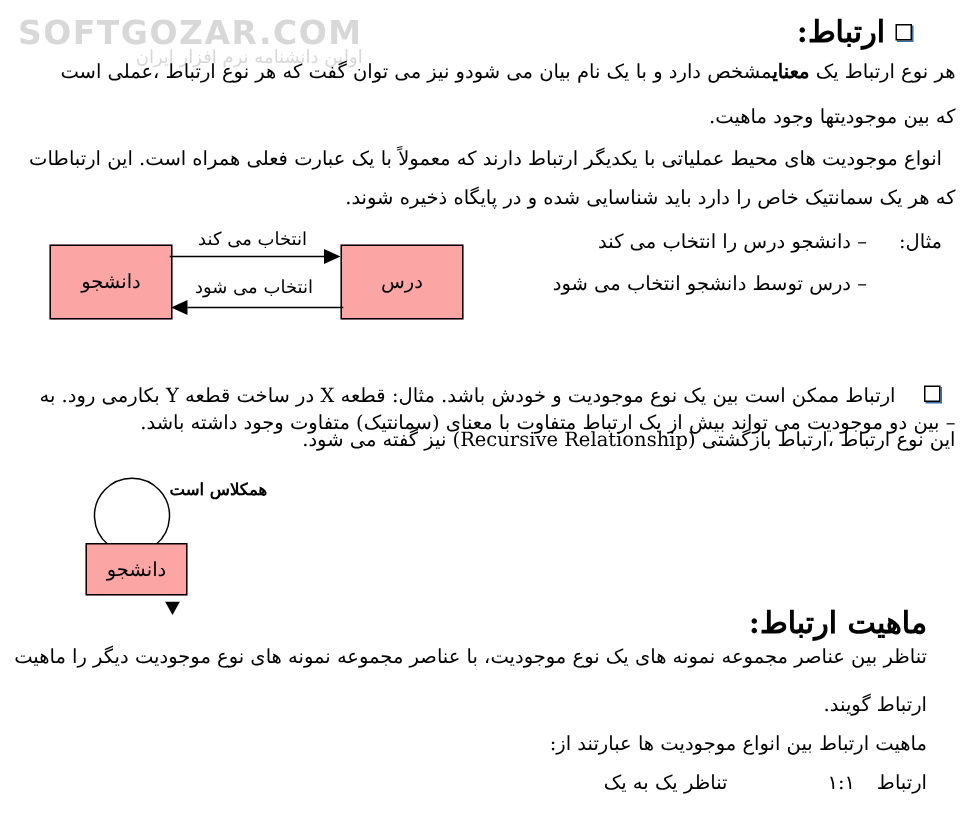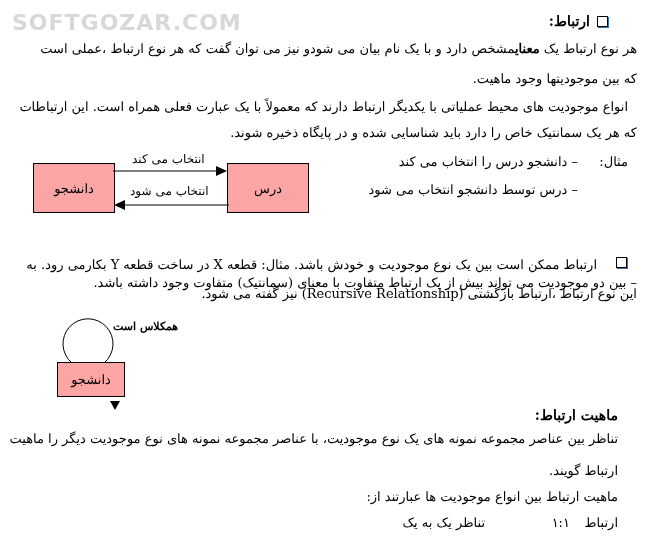--- a/index.html
+++ b/index.html
@@ -6,21 +6,21 @@
     body {
       width: 650px; height: 555px; position: relative; overflow: hidden;
       font-family: "DejaVu Serif", "Liberation Serif", serif;
       color: #000;
     }
     .line {
       position: absolute; direction: rtl; white-space: nowrap;
       font-size: 13px; line-height: 18px;
     }
     .bold { font-weight: bold; }
-    .heading { font-weight: bold; font-size: 14px; }
+    .heading { font-weight: bold; font-size: 20px; }
     .checkbox {
       position: absolute; width: 9px; height: 9px;
       border: 1.5px solid #000; background: #fff;
       box-shadow: 1px 1px 0 #3a6ea5;
     }
     .box {
       position: absolute; border: 1px solid #000; background: #fca5a5;
       display: flex; align-items: center; justify-content: center;
       font-size: 13px; direction: rtl;
     }
@@ -30,20 +30,21 @@
       font-family: "DejaVu Sans", sans-serif; pointer-events: none;
     }
     .watermark .wm1 { font-size: 22px; font-weight: bold; letter-spacing: 1px; }
     .watermark .wm2 { font-size: 12px; direction: rtl; margin-top: -4px; }
   </style>
 </head>
 <body>
 
 <div class="watermark">
   <div class="wm1">SOFTGOZAR.COM</div>
+  <div class="wm2">اولین دانشنامه نرم افزار ایران</div>
 </div>
 
 <span class="checkbox" style="left:597px; top:16px;"></span>
 <div class="line heading" style="right:60px; top:12px;">ارتباط:</div>
 
 <div class="line" style="right:13px; top:40px;">
   <span>هر نوع ارتباط یک </span><span class="bold">معنای</span><span>مشخص دارد و با یک نام بیان می شودو نیز می توان گفت که هر نوع ارتباط ،عملی است</span>
 </div>
 <div class="line" style="right:13px; top:70px;">که بین موجودیتها وجود ماهیت.</div>
 <div class="line" style="right:22px; top:98px;">انواع موجودیت های محیط عملیاتی با یکدیگر ارتباط دارند که معمولاً با یک عبارت فعلی همراه است. این ارتباطات</div>

